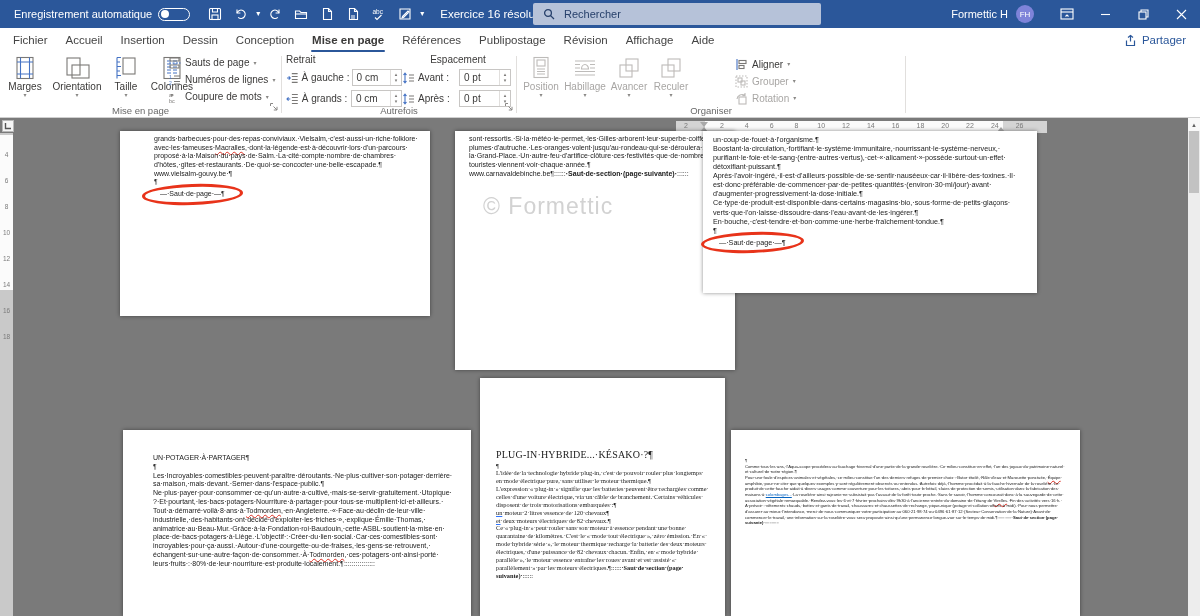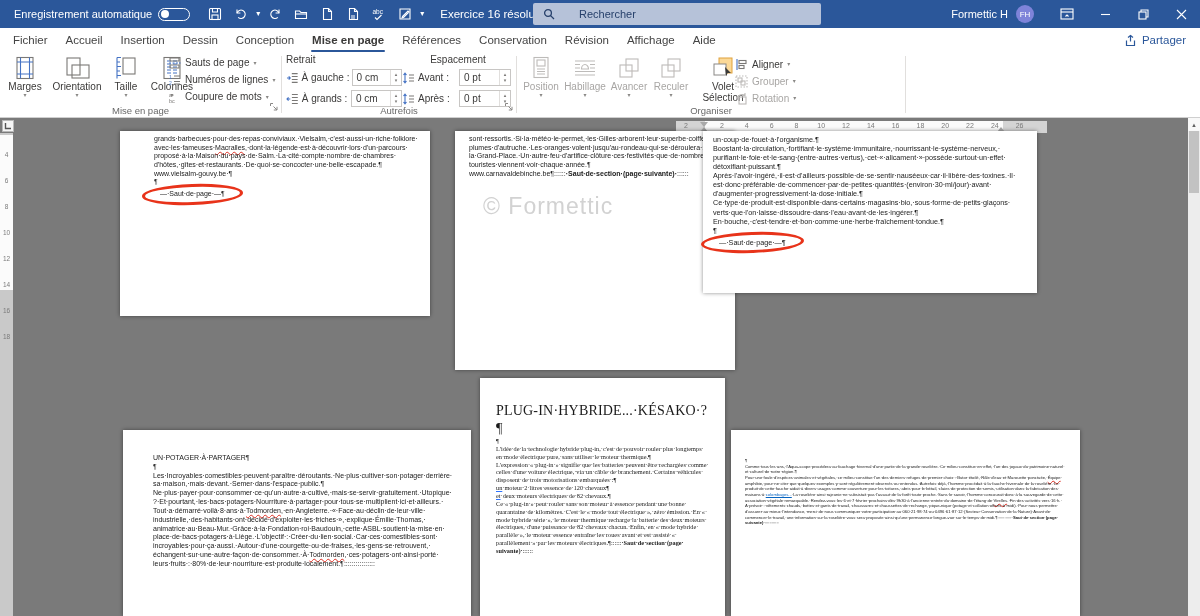--- a/index.html
+++ b/index.html
@@ -9,21 +9,21 @@
   
   .titlebar { position:absolute; top:0; left:0; width:1200px; height:28px; background:#2b579a; color:#fff; display:flex; align-items:center; }
   .autosave { display:flex; align-items:center; gap:6px; padding-left:14px; font-size:11px; }
   .toggle { width:32px; height:13px; border:1px solid #fff; border-radius:7px; position:relative; display:inline-block; }
   .toggle .knob { position:absolute; left:2px; top:1.5px; width:8px; height:8px; border-radius:50%; background:#fff; }
   .qat { display:flex; align-items:center; gap:4px; margin-left:14px; }
   .qat .qbtn { width:22px; height:22px; display:flex; align-items:center; justify-content:center; }
   .qat svg { stroke:#fff; fill:none; stroke-width:1.1; }
   .chev-w { color:#fff; font-size:8px; line-height:1; }
   .doc-title { font-size:11.5px; margin-left:16px; white-space:nowrap; }
-  .searchbox { position:absolute; left:533px; top:3px; width:288px; height:22px; background:#b6c2d9; border-radius:2px; display:flex; align-items:center; gap:24px; padding-left:10px; color:#27406b; font-size:11px; }
+  .searchbox { position:absolute; left:533px; top:3px; width:288px; height:22px; background:#b6c2d9; border-radius:2px; display:flex; align-items:center; gap:9px; padding-left:10px; color:#27406b; font-size:11px; }
   .searchbox svg { stroke:#27406b; fill:none; stroke-width:1.3; }
   .tb-right { position:absolute; right:0; top:0; height:28px; display:flex; align-items:center; }
   .user-name { font-size:11px; margin-right:8px; }
   .avatar { width:18px; height:18px; border-radius:50%; background:#7e83d9; color:#fff; font-size:8px; display:flex; align-items:center; justify-content:center; margin-right:14px; }
   .winbtn { width:38px; height:28px; display:flex; align-items:center; justify-content:center; }
   .winbtn svg { stroke:#fff; fill:none; stroke-width:1.1; }
 
   
   .tabrow { position:absolute; top:28px; left:0; width:1200px; height:24px; background:#fff; display:flex; align-items:center; }
   .tab { font-size:11.5px; color:#444; padding:0 9px; height:100%; display:flex; align-items:center; position:relative; white-space:nowrap; }
@@ -99,21 +99,21 @@
   .p3 { left:703px; top:13px; width:334px; height:162px; }
   .p3 .page-content { padding:4px 12px 0 10px; font-size:7.2px; line-height:1.26; }
   .p4 { left:123px; top:312px; width:348px; height:186px; }
   .p4 .page-content { padding:24px 18px 0 30px; font-size:7px; line-height:1.26; }
   .p5 { left:480px; top:260px; width:245px; height:238px; }
   .p5 .page-content { padding:24px 16px 0 16px; font-family:"Liberation Serif", serif; font-size:6.3px; line-height:1.25; }
   .p6 { left:731px; top:312px; width:349px; height:186px; }
   .p6 .page-content { padding:28px 14px 0 14px; font-size:4.2px; line-height:1.35; }
 
   .blk { margin:0; }
-  .blk.h-serif { font-size:14px; letter-spacing:.2px; }
+  .blk.h-serif { font-size:10px; letter-spacing:.2px;margin-top:47px; }
   .blk.h-sans { font-family:"Liberation Sans", sans-serif; font-size:11.5px; font-weight:bold; letter-spacing:.2px; margin-bottom:2px; }
   .blk.circled { display:inline-block; position:relative; margin-top:3px; margin-left:6px; }
   .blk.circled::after { content:""; position:absolute; left:-18px; right:-18px; top:-6px; bottom:-6px; border:3px solid #e8331a; border-radius:50%; transform:rotate(-2deg); }
   .m-spell { text-decoration:underline wavy #e03024 1px; text-underline-offset:1px; }
   .m-gram { text-decoration:underline #2e74ff 1px; }
   .m-link { color:#0563c1; text-decoration:underline; }
   .m-bold { font-weight:bold; }
   .watermark { position:absolute; left:28px; top:62px; font-size:23px; color:#d2d2d2; letter-spacing:1px; white-space:nowrap; pointer-events:none; }
 </style>
 </head>
@@ -220,21 +220,21 @@
   </div>
 
   <div class="tabrow">
     <span class="tab">Fichier</span>
     <span class="tab">Accueil</span>
     <span class="tab">Insertion</span>
     <span class="tab">Dessin</span>
     <span class="tab">Conception</span>
     <span class="tab active">Mise en page</span>
     <span class="tab">Références</span>
-    <span class="tab">Conservation</span>
+    <span class="tab">Publipostage</span>
     <span class="tab">Révision</span>
     <span class="tab">Affichage</span>
     <span class="tab">Aide</span>
     <span class="share">
       <svg width="13" height="13" viewBox="0 0 13 13">
           <path d="M6.5 1.5 v6"></path>
           <path d="M4 3.5 L6.5 1.5 L9 3.5"></path>
           <path d="M2.5 6.5 v5 h8 v-5"></path>
         </svg>
       <span>Partager</span>
@@ -427,30 +427,20 @@
       <div class="medbtn disabled dis" style="left:134px; width:40px;">
         <span class="bicon">
             <svg width="22" height="24" viewBox="0 0 22 24">
               <rect class="icon-g" x="2" y="9" width="12" height="12" fill="#e6e6e6"></rect>
               <rect class="icon-g" x="8" y="3" width="12" height="12" fill="#fff"></rect>
             </svg>
           </span>
         <span class="blabel">Reculer</span>
         <span class="chev">▾</span>
       </div>
-      <div class="medbtn" style="left:178px; width:56px;">
-        <span class="bicon">
-            <svg width="24" height="24" viewBox="0 0 24 24">
-              <rect x="8" y="2" width="13" height="15" fill="#fbd998" stroke="#e0a23c" stroke-width="1"></rect>
-              <rect x="3" y="8" width="12" height="11" fill="#fff" stroke="#8a8886" stroke-width="1"></rect>
-              <path d="M14 11 l6 6 h-3.4 l-1.4 3.2 z" fill="#3b3a39"></path>
-            </svg>
-          </span>
-        <span class="blabel wrap">Volet Sélection</span>
-      </div>
       <div class="stackcol">
         <div class="stackbtn">
           <svg width="13" height="13" viewBox="0 0 13 13">
               <path class="icon-b" d="M2 1 v11"></path>
               <rect class="icon-g" x="4" y="2.5" width="7" height="3"></rect>
               <rect class="icon-g" x="4" y="7.5" width="5" height="3"></rect>
             </svg>
           <span class="slabel">Aligner</span>
           <span class="chev">▾</span>
         </div>

